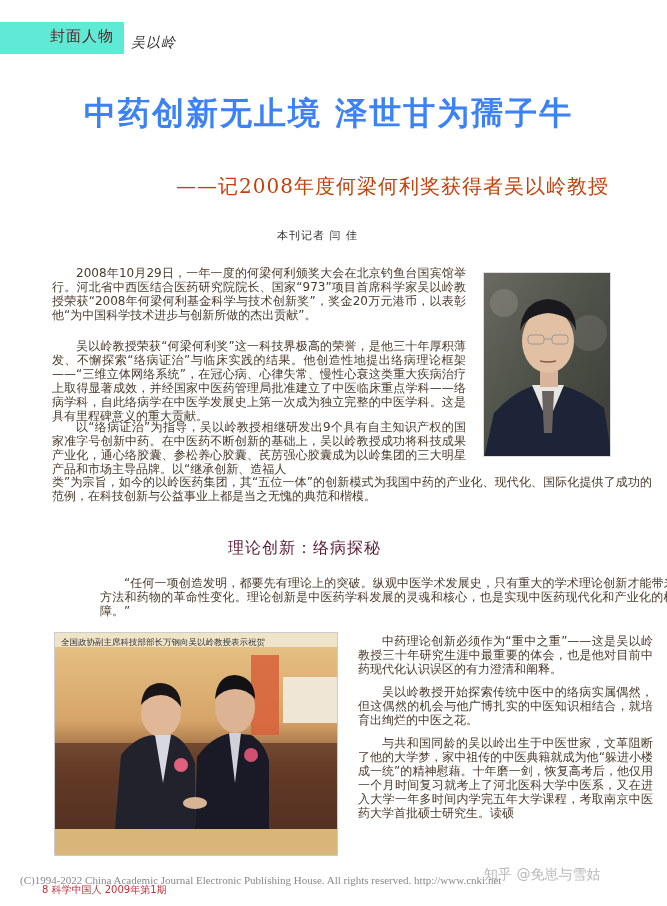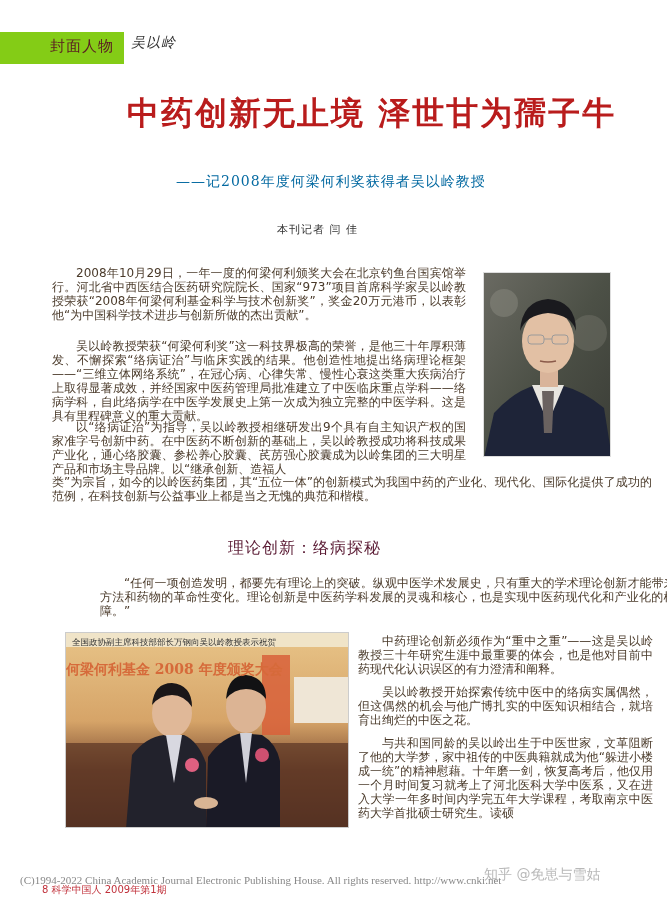--- a/index.html
+++ b/index.html
@@ -1,41 +1,41 @@
 <!DOCTYPE html>
 <html><head>
 <meta charset="utf-8">
 <style>
   * { margin: 0; padding: 0; box-sizing: border-box; }
   html, body { width: 667px; height: 906px; background: #ffffff; overflow: hidden; }
   body { position: relative; font-family: "DejaVu Serif", "Liberation Serif", serif; color: #3a2a20; }
 
   .section-tag {
-    position: absolute; left: 0; top: 32px; width: 124px; height: 32px;
-    background: #84cc16;
+    position: absolute; left: 0; top: 22px; width: 124px; height: 32px;
+    background: #5eead4;
   }
   .section-tag-label {
     position: absolute; right: 10px; top: 5px; font-size: 15px; color: #5a1a22;
     letter-spacing: 1px;
   }
   .section-person {
     position: absolute; left: 131px; top: 34px; font-size: 14px; color: #333;
     font-style: italic; letter-spacing: 1px;
   }
 
   .main-title {
     position: absolute; left: 84px; top: 92px; width: 520px;
-    font-size: 32px; color: #b91c1c; letter-spacing: 2px; white-space: nowrap; margin-left: 43px;
+    font-size: 32px; color: #3b82f6; letter-spacing: 2px; white-space: nowrap;
   }
   .subtitle {
-    position: absolute; left: 176px; top: 173px; font-size: 14px; color: #0369a1;
+    position: absolute; left: 176px; top: 173px; font-size: 20px; color: #c2410c;
     letter-spacing: 1px; white-space: nowrap;
   }
   .byline {
-    position: absolute; left: 277px; top: 222px; font-size: 11px; color: #333;
+    position: absolute; left: 277px; top: 228px; font-size: 11px; color: #333;
     letter-spacing: 1px; white-space: nowrap; text-align: right;
   }
 
   .para {
     position: absolute; font-size: 12px; line-height: 14px; color: #4a3a2a;
     text-indent: 2em; text-align: justify; font-family: "DejaVu Sans", "Liberation Sans", sans-serif;
   }
   .p1 { left: 52px; top: 266px; width: 414px; }
   .p2 { left: 52px; top: 339px; width: 414px; }
   .p3 { left: 52px; top: 420px; width: 414px; }
@@ -46,21 +46,21 @@
     border: 1px solid #ddd; background: #555; overflow: hidden;
   }
 
   .section-heading {
     position: absolute; left: 228px; top: 538px; font-size: 16px; color: #5a1a33;
     letter-spacing: 1px; white-space: nowrap;
   }
   .quote { left: 52px; top: 576px; width: 600px; margin-left: 48px; }
 
   .event-photo {
-    position: absolute; left: 65px; top: 632px; width: 284px; height: 196px;
+    position: absolute; left: 54px; top: 632px; width: 284px; height: 224px;
     border: 1px solid #ccc; overflow: hidden; background: #d9b57a;
   }
   .photo-caption-text {
     position: absolute; left: 6px; top: 4px; font-size: 8.5px; color: #333; white-space: nowrap;
   }
   .photo-banner-text {
     position: absolute; left: 0; top: 28px; font-size: 14px; color: #d66a3a; font-weight: bold;
     white-space: nowrap;
   }
 
@@ -148,21 +148,20 @@
     <path d="M100 102 L108 150 L116 102 Z" fill="#d8d8e0"></path>
     <circle cx="126" cy="132" r="7" fill="#e06080"></circle>
     <path d="M140 196 L142 124 Q156 104 176 100 L196 102 Q210 110 214 128 L214 196 Z" fill="#1a1a26"></path>
     <ellipse cx="180" cy="74" rx="20" ry="26" fill="#dcb494"></ellipse>
     <path d="M160 66 Q162 42 180 42 Q200 44 200 66 Q192 56 180 56 Q168 56 160 66 Z" fill="#121214"></path>
     <path d="M174 100 L180 150 L186 100 Z" fill="#d0d0d8"></path>
     <circle cx="196" cy="122" r="7" fill="#d05070"></circle>
     <ellipse cx="140" cy="170" rx="12" ry="6" fill="#d8b494"></ellipse>
   </svg>
   <span class="photo-caption-text">全国政协副主席科技部部长万钢向吴以岭教授表示祝贺</span>
-  <span class="photo-banner-text">何梁何利基金 2008 年度颁奖大会</span>
 </div>
 
 <p class="para col-right r1">中药理论创新必须作为“重中之重”——这是吴以岭教授三十年研究生涯中最重要的体会，也是他对目前中药现代化认识误区的有力澄清和阐释。</p>
 <p class="para col-right r2">吴以岭教授开始探索传统中医中的络病实属偶然，但这偶然的机会与他广博扎实的中医知识相结合，就培育出绚烂的中医之花。</p>
 <p class="para col-right r3">与共和国同龄的吴以岭出生于中医世家，文革阻断了他的大学梦，家中祖传的中医典籍就成为他“躲进小楼成一统”的精神慰藉。十年磨一剑，恢复高考后，他仅用一个月时间复习就考上了河北医科大学中医系，又在进入大学一年多时间内学完五年大学课程，考取南京中医药大学首批硕士研究生。读硕</p>
 
 <div class="footer-page">8  科学中国人    2009年第1期</div>
 <div class="copyright">(C)1994-2022 China Academic Journal Electronic Publishing House. All rights reserved.    http://www.cnki.net</div>
 <div class="watermark">知乎 @免崽与雪姑</div>
 

